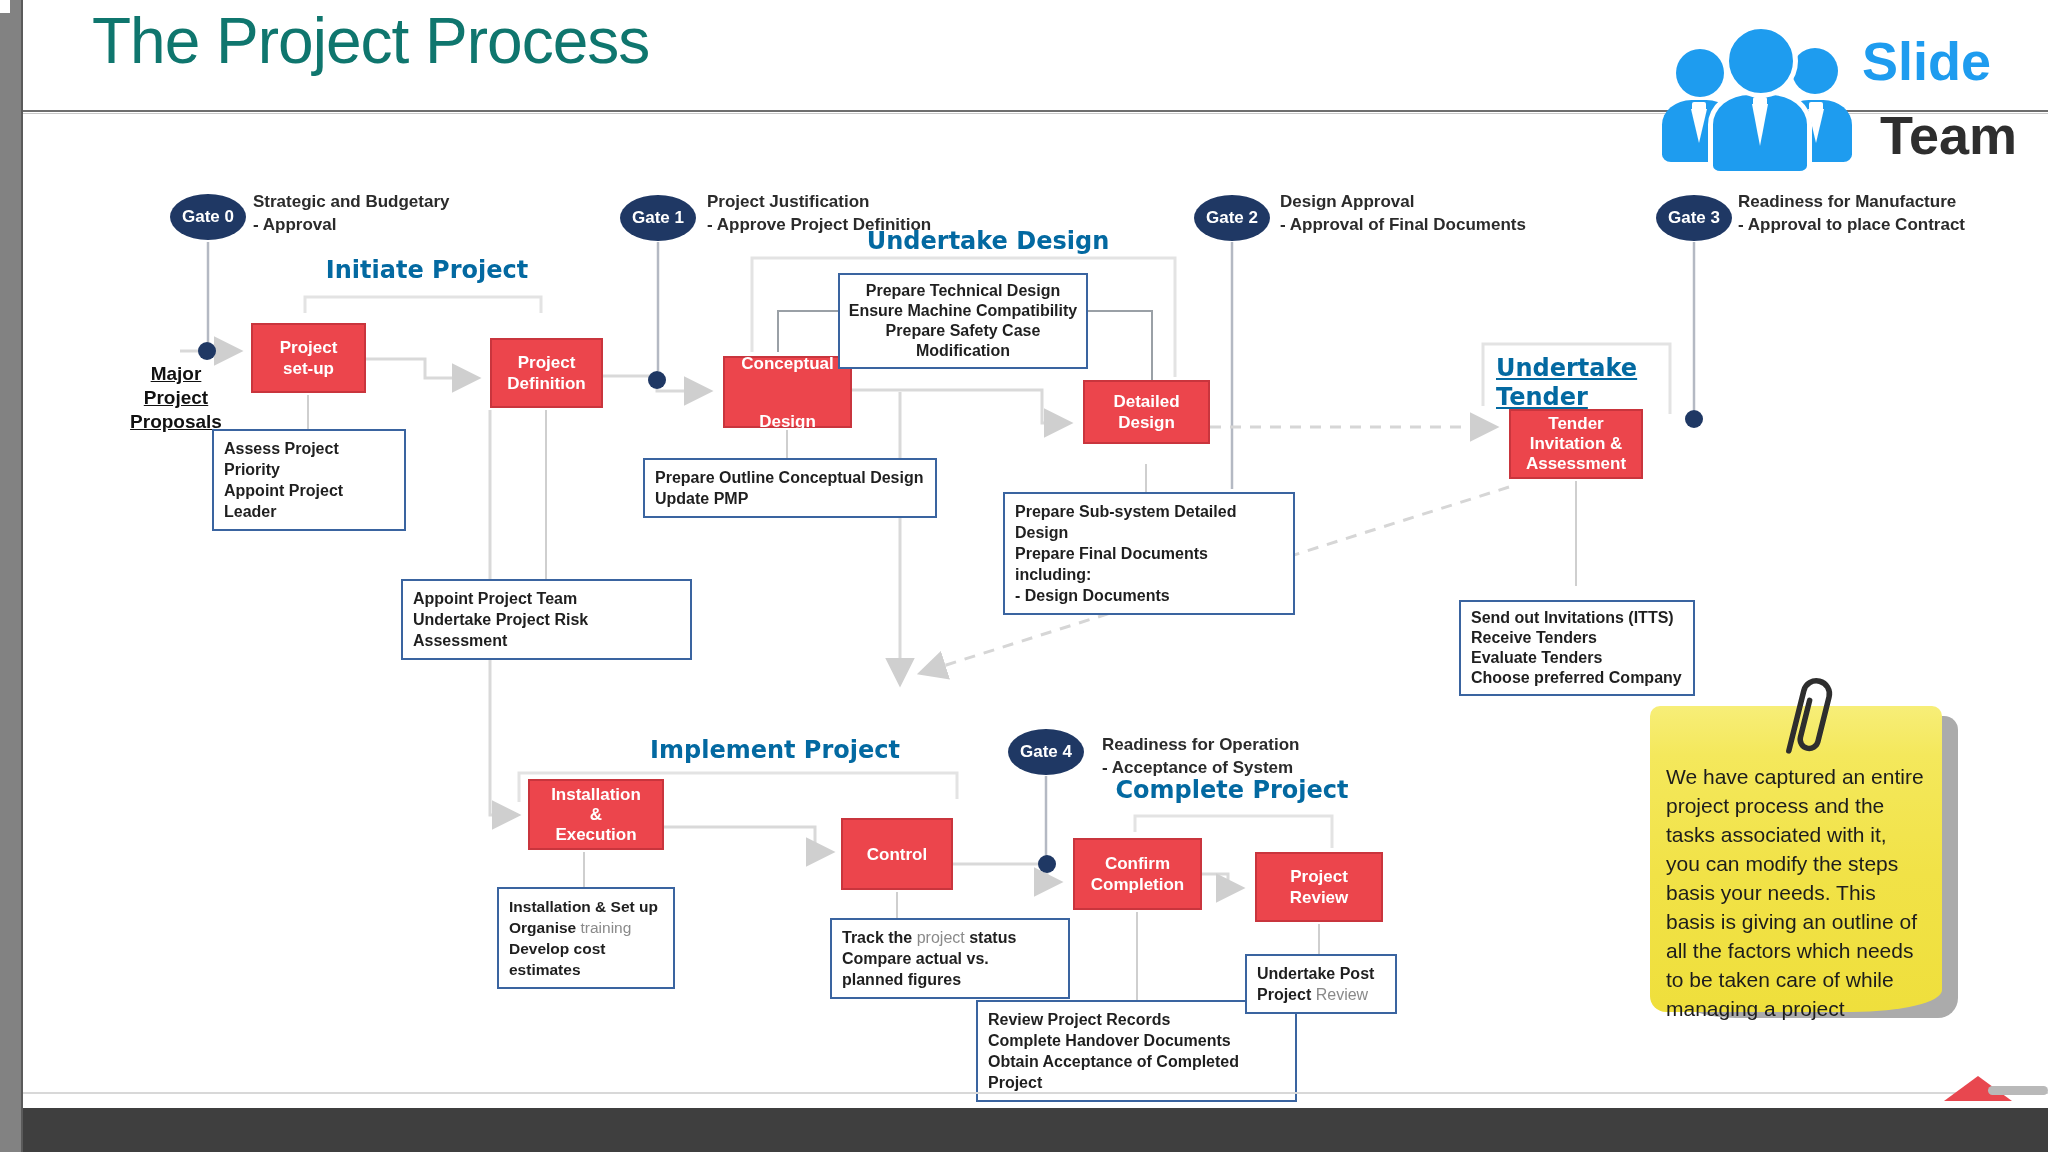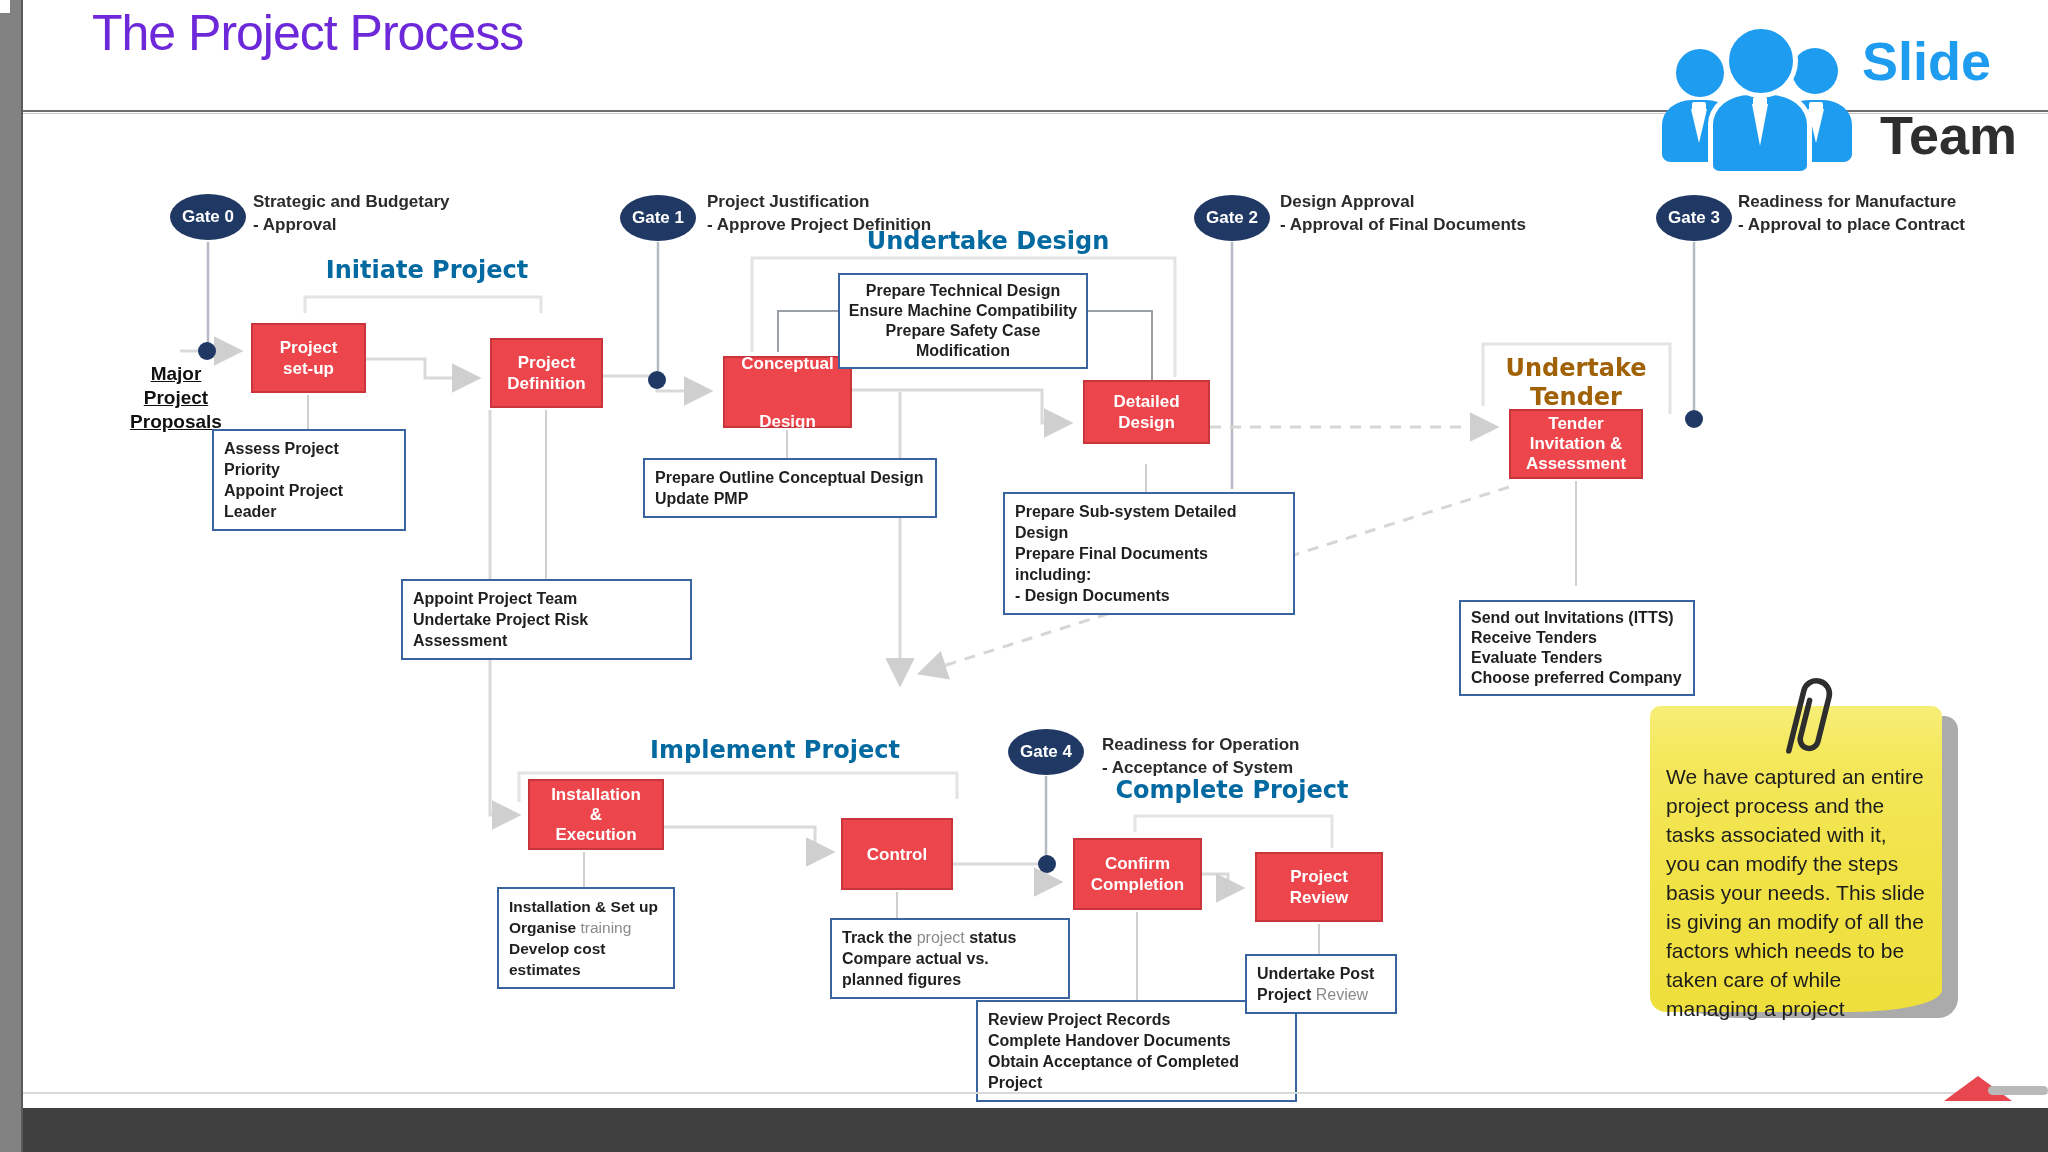--- a/index.html
+++ b/index.html
@@ -7,41 +7,41 @@
          font-family:"Liberation Sans",sans-serif;}
   .abs{position:absolute;}
   
   .gutter{position:absolute;left:0;top:0;width:21px;height:1152px;background:#828282;border-right:2px solid #5a5a5a;}
   .notch{position:absolute;left:0;top:0;width:10px;height:13px;background:#fff;}
   .bottom-band{position:absolute;left:0;top:1108px;width:2048px;height:44px;background:#3f3f3f;}
   .slide-edge{position:absolute;left:21px;top:1092px;width:2027px;height:2px;background:#d8d8d8;}
   .scroll-thumb{position:absolute;left:1988px;top:1086px;width:60px;height:9px;background:#b9b9b9;border-radius:5px;}
   .tri-up{position:absolute;left:1944px;top:1076px;width:0;height:0;border-left:34px solid transparent;border-right:34px solid transparent;border-bottom:25px solid #e8474f;}
   
-  .title{position:absolute;left:92px;top:4px;font-size:50px;font-weight:400;color:#6d28d9;letter-spacing:-1px;white-space:nowrap;}
+  .title{position:absolute;left:92px;top:4px;font-size:64px;font-weight:400;color:#0f766e;letter-spacing:-1px;white-space:nowrap;}
   .rule-a{position:absolute;left:23px;top:110px;width:2025px;height:2px;background:#6e6e6e;}
   .rule-b{position:absolute;left:23px;top:113px;width:2025px;height:1px;background:#c9c9c9;}
   
   .head{position:absolute;background:#1E9CEF;border-radius:50%;}
   .torso{position:absolute;background:#1E9CEF;border-radius:40% 40% 12% 12%;}
   .ring{border:5px solid #fff;}
   .tie{position:absolute;width:0;height:0;border-left:8px solid transparent;border-right:8px solid transparent;border-top:34px solid #fff;}
   .knot{position:absolute;width:14px;height:9px;background:#fff;border-radius:2px;}
   .logo-slide{position:absolute;left:1862px;top:30px;font-size:54px;font-weight:bold;color:#1E9CEF;}
   .logo-team{position:absolute;left:1880px;top:104px;font-size:54px;font-weight:bold;color:#2e2e2e;}
   
   .gate{position:absolute;width:76px;height:46px;background:#1F3864;border-radius:50%;color:#fff;
         display:flex;align-items:center;justify-content:center;
         font:bold 17px "Liberation Sans",sans-serif;}
   .gnote{position:absolute;font:bold 17px "Liberation Sans",sans-serif;color:#2b2b2b;line-height:23px;white-space:nowrap;}
   .step{position:absolute;background:#EC454C;border:2px solid #C9353D;color:#fff;box-sizing:border-box;
         display:flex;flex-direction:column;align-items:center;justify-content:center;
         font:bold 17px "Liberation Sans",sans-serif;line-height:21px;text-align:center;}
   .hdr{position:absolute;width:300px;text-align:center;font:bold 24px "DejaVu Sans",sans-serif;color:#0369a1;white-space:nowrap;}
-  .hdr2{position:absolute;width:160px;text-align:center;font:bold 24px "DejaVu Sans",sans-serif;color:#a16207;line-height:29px;}
+  .hdr2{position:absolute;width:160px;font:bold 24px "DejaVu Sans",sans-serif;color:#0369a1;line-height:29px;text-decoration:underline;}
   .note{position:absolute;background:#fff;border:2px solid #3A64A0;box-sizing:border-box;
         font:bold 16px "Liberation Sans",sans-serif;color:#1f1f1f;line-height:21px;padding:7px 10px;}
   .note.center{text-align:center;}
   .gray{color:#8a8a8a;font-weight:normal;}
   .startlbl{position:absolute;left:126px;top:362px;width:100px;text-align:center;
         font:bold 19px "Liberation Sans",sans-serif;color:#111;line-height:24px;text-decoration:underline;}
   
   .sticky-shadow{position:absolute;left:1666px;top:716px;width:292px;height:302px;background:#ABABAB;
         border-radius:14px 14px 20px 70px / 14px 14px 20px 34px;}
   .sticky{position:absolute;left:1650px;top:706px;width:292px;height:306px;
@@ -279,21 +279,21 @@
     <div>Complete Handover Documents</div>
     <div>Obtain Acceptance of Completed Project</div>
   </div>
   <div class="note" style="left:1245px;top:954px;width:152px;">
     <div>Undertake Post</div>
     <div><span>Project </span><span class="gray">Review</span></div>
   </div>
 
   <div class="sticky-shadow"></div>
   <div class="sticky">
-    <span>We have captured an entire project process and the tasks associated with it, you can modify the steps basis your needs. This slide is giving an modify of all the factors which needs to be taken care of while managing a project</span>
+    <span>We have captured an entire project process and the tasks associated with it, you can modify the steps basis your needs. This basis is giving an outline of all the factors which needs to be taken care of while managing a project</span>
   </div>
   <svg class="abs" style="left:1768px;top:668px;transform:rotate(14deg);" width="60" height="92">
     <path d="M30 84 V22 a13 13 0 0 1 26 0 v46 a9 9 0 0 1 -18 0 V30" stroke="#2e2e2e" stroke-width="5.5" fill="none" stroke-linecap="round"></path>
   </svg>
 
   <div class="slide-edge"></div>
   <div class="tri-up"></div>
   <div class="scroll-thumb"></div>
   <div class="bottom-band"></div>
   <div class="gutter"></div>

